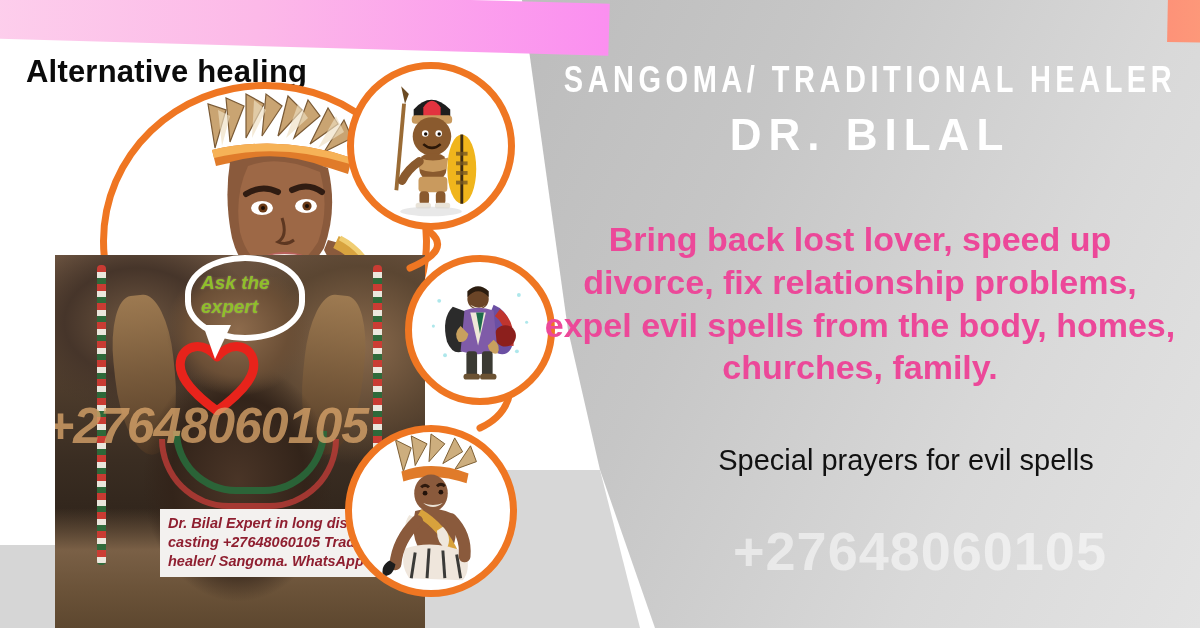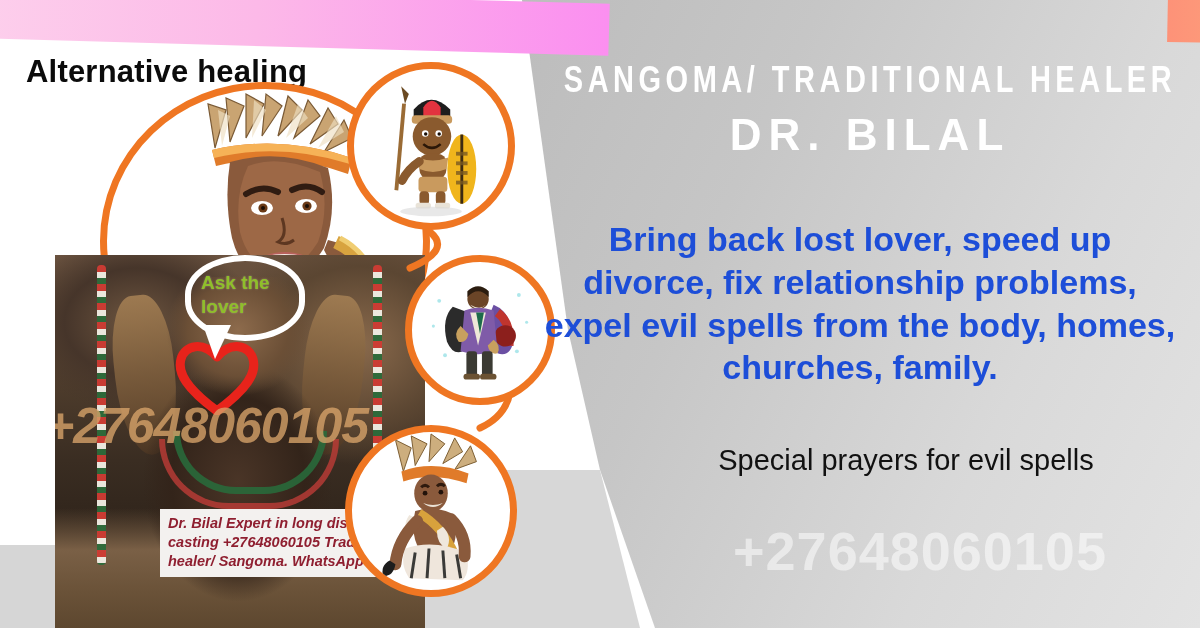--- a/index.html
+++ b/index.html
@@ -43,21 +43,21 @@
     font-family:"Liberation Sans",sans-serif;
     transform:scaleY(1.25);transform-origin:center top;
   }
   .docname{
     position:absolute;left:560px;top:112px;width:620px;
     color:#ffffff;font-weight:700;font-size:44px;letter-spacing:7px;
     text-align:center;line-height:1.05;
   }
   .red-copy{
     position:absolute;left:540px;top:218px;width:640px;
-    color:#1d4ed8;font-weight:700;font-size:34px;line-height:1.26;
+    color:#ec4899;font-weight:700;font-size:34px;line-height:1.26;
     text-align:center;
   }
   .black-copy{
     position:absolute;left:616px;top:442px;width:580px;
     color:#111111;font-weight:400;font-size:29px;line-height:1.28;
     text-align:center;
   }
   .wm-right{
     position:absolute;left:640px;top:524px;width:560px;
     color:rgba(255,255,255,.52);font-weight:700;font-size:54px;
@@ -126,21 +126,21 @@
   .bubble-body{
     position:absolute;inset:0;border:6px solid #ffffff;border-radius:50%/46%;
   }
   .bubble-tail{
     position:absolute;left:18px;top:70px;width:0;height:0;
     border-left:12px solid transparent;border-right:16px solid transparent;
     border-top:34px solid #ffffff;
   }
   .bubble-text{
     position:absolute;left:16px;top:16px;width:96px;
-    color:#8fbf2a;font-weight:700;font-size:19px;line-height:1.25;
+    color:#8fbf2a;font-style:italic;font-weight:700;font-size:19px;line-height:1.25;
     text-shadow:0 0 2px rgba(255,255,255,.35);
   }
   .wm-photo{
     position:absolute;left:-10px;top:142px;width:400px;
     color:rgba(216,164,106,.78);font-weight:700;font-style:italic;font-size:50px;
     letter-spacing:-1px;white-space:nowrap;
   }
   .caption{
     position:absolute;left:105px;top:254px;width:262px;
     background:#f3f1ef;padding:5px 6px 6px 8px;
@@ -242,21 +242,21 @@
 
     <svg class="heart" viewBox="0 0 88 78">
       <path d="M44 74 C14 52 4 36 8 22 C12 8 30 4 44 20 C58 4 76 8 80 22 C84 36 74 52 44 74 Z" fill="none" stroke="#e8231b" stroke-width="9" stroke-linejoin="round"></path>
     </svg>
 
     <div class="bubble">
       <div class="bubble-tail"></div>
       <div class="bubble-body"></div>
       <div class="bubble-text">
         <div>Ask the</div>
-        <div>lover</div>
+        <div>expert</div>
       </div>
     </div>
 
     <div class="wm-photo">+27648060105</div>
 
     <div class="caption">
       <div>Dr. Bilal Expert in long distan</div>
       <div>casting +27648060105 Tradit</div>
       <div>healer/ Sangoma. WhatsApp n</div>
     </div>

